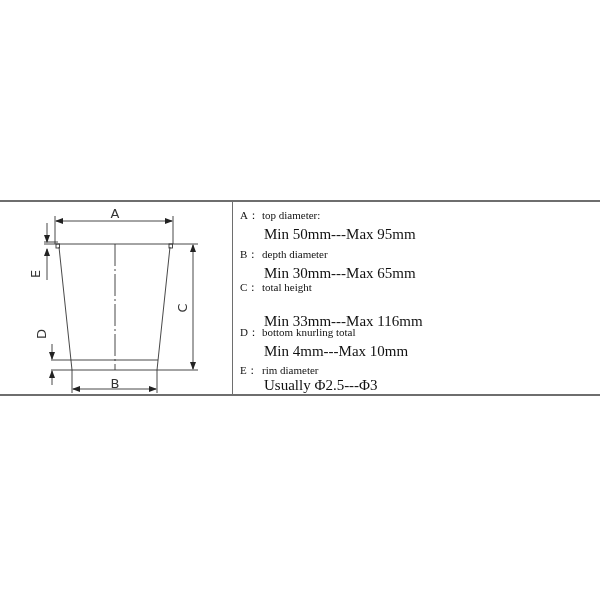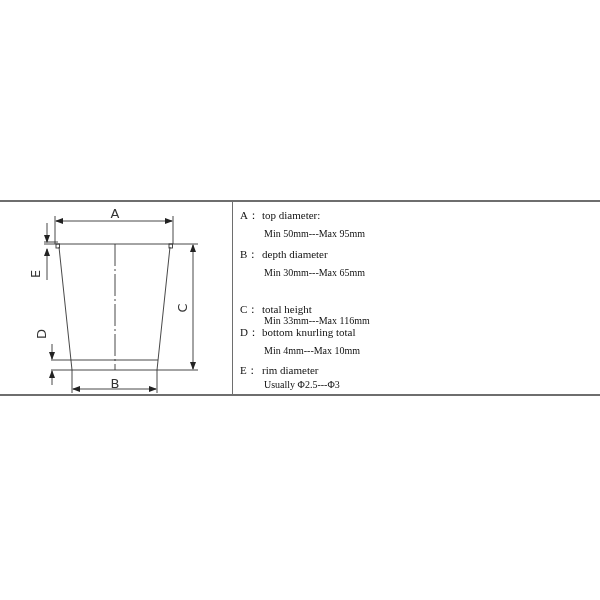--- a/index.html
+++ b/index.html
@@ -3,21 +3,21 @@
 <meta charset="utf-8">
 <style>
   html, body { margin:0; padding:0; background:#ffffff; }
   body { width:600px; height:600px; position:relative; overflow:hidden; font-family:"Liberation Serif", serif; color:#111; }
   .table { position:absolute; left:0; top:200px; width:600px; height:196px; border-top:2px solid #6e6e6e; border-bottom:2px solid #6e6e6e; box-sizing:border-box; }
   .divider { position:absolute; left:232px; top:0; width:1px; height:100%; background:#6e6e6e; }
   .drawing { position:absolute; left:0; top:0; width:232px; height:192px; }
   .spec { position:absolute; left:240px; top:0; width:360px; }
   .row { position:absolute; left:0; font-size:11px; line-height:14px; white-space:nowrap; }
   .row .k { display:inline-block; width:22px; }
-  .range { position:absolute; left:24px; font-size:10px; line-height:14px; white-space:nowrap; }
+  .range { position:absolute; left:24px; font-size:15px; line-height:14px; white-space:nowrap; }
 </style>
 </head>
 <body>
 
 <div class="table">
   <div class="drawing">
     <svg width="232" height="192" viewBox="0 200 232 192" xmlns="http://www.w3.org/2000/svg">
       <defs>
         <marker id="ar" markerWidth="8" markerHeight="6" refX="7" refY="3" orient="auto" markerUnits="userSpaceOnUse">
           <path d="M0,0 L8,3 L0,6 z" fill="#222"></path>
@@ -74,21 +74,21 @@
     <div class="row" style="top:6px">
       <span class="k">A：</span><span>top diameter:</span>
     </div>
     <div class="range" style="top:25px">Min 50mm---Max 95mm</div>
 
     <div class="row" style="top:45px">
       <span class="k">B：</span><span>depth diameter</span>
     </div>
     <div class="range" style="top:64px">Min 30mm---Max 65mm</div>
 
-    <div class="row" style="top:100px">
+    <div class="row" style="top:78px">
       <span class="k">C：</span><span>total height</span>
     </div>
     <div class="range" style="top:112px">Min 33mm---Max 116mm</div>
 
     <div class="row" style="top:123px">
       <span class="k">D：</span><span>bottom knurling total</span>
     </div>
     <div class="range" style="top:142px">Min 4mm---Max 10mm</div>
 
     <div class="row" style="top:161px">

